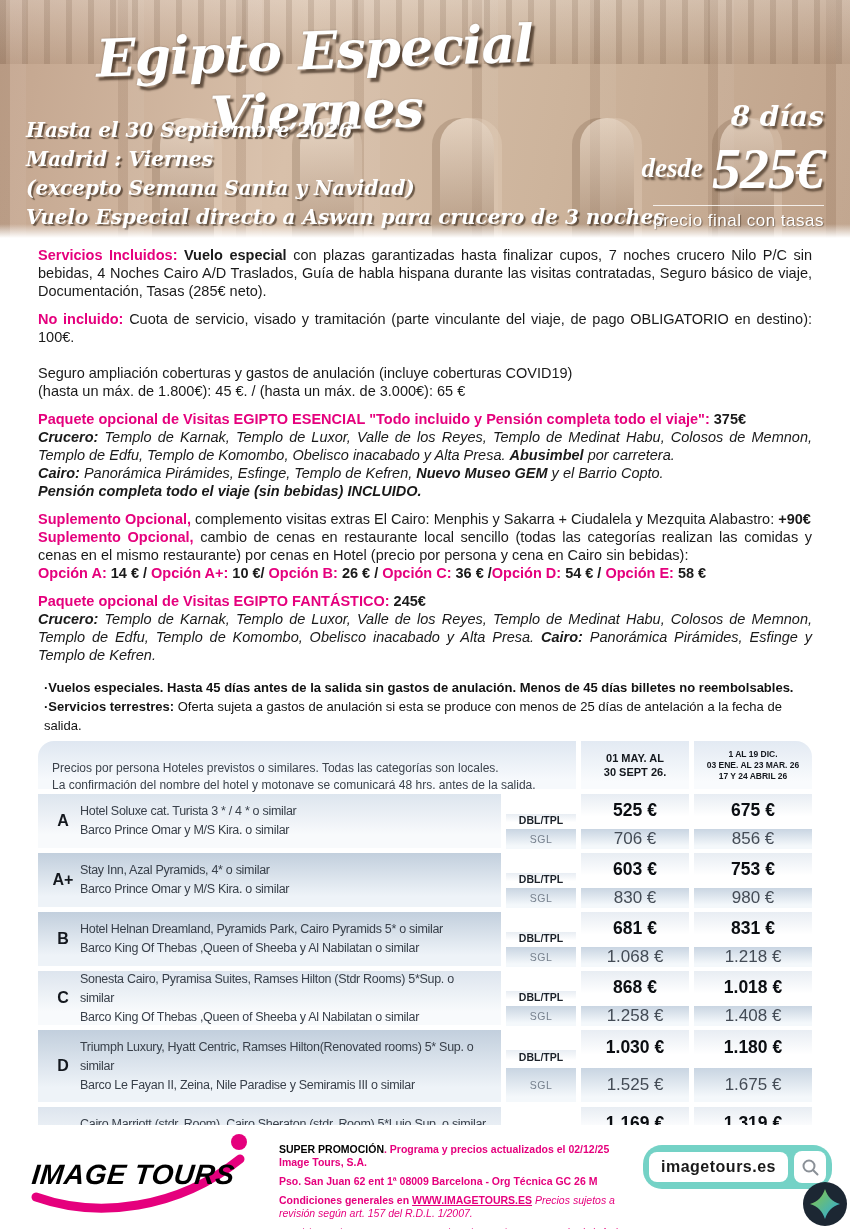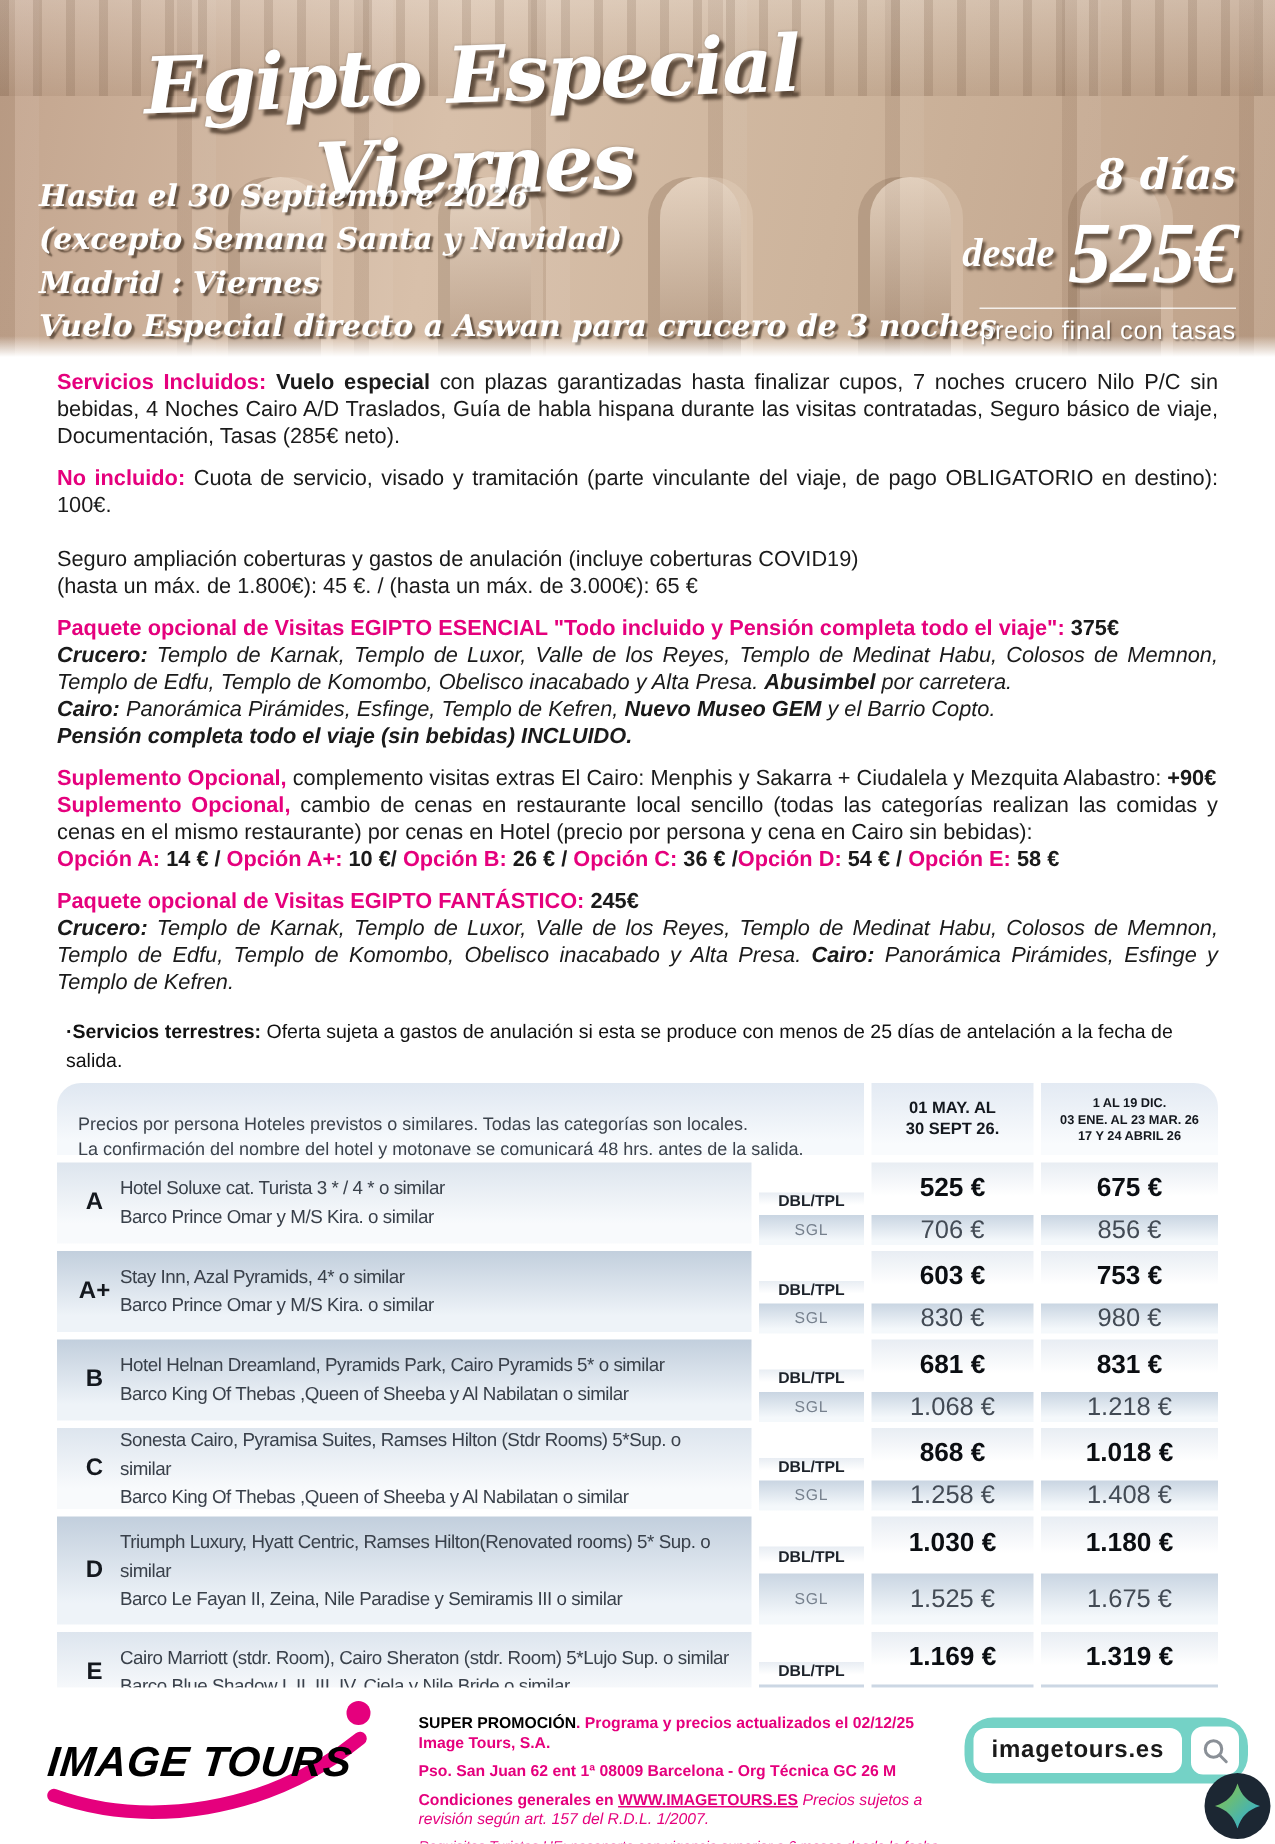--- a/index.html
+++ b/index.html
@@ -114,22 +114,22 @@
     <div class="hero-bg">
       <div class="statue" style="left:160px"></div>
       <div class="statue" style="left:300px"></div>
       <div class="statue" style="left:440px"></div>
       <div class="statue" style="left:580px"></div>
       <div class="statue" style="left:720px"></div>
     </div>
     <h1 class="hero-title">Egipto Especial Viernes</h1>
     <div class="hero-sub">
       <div>Hasta el 30 Septiembre 2026</div>
+      <div>Madrid : Viernes</div>
       <div>(excepto Semana Santa y Navidad)</div>
-      <div>Madrid : Viernes</div>
       <div>Vuelo Especial directo a Aswan para crucero de 3 noches</div>
     </div>
     <div class="hero-price">
       <div class="days">8 días</div>
       <div class="price-line">
         <span class="desde">desde</span>
         <span class="big">525€</span>
       </div>
       <div class="price-note">precio final con tasas</div>
     </div>
@@ -151,20 +151,21 @@
       <b class="ital">Pensión completa todo el viaje (sin bebidas) INCLUIDO.</b></p>
 
     <p class="para"><span class="magenta bold">Suplemento Opcional, </span><span>complemento visitas extras El Cairo: Menphis y Sakarra + Ciudalela y Mezquita Alabastro: </span><b>+90€</b><br>
       <span class="magenta bold">Suplemento Opcional, </span><span>cambio de cenas en restaurante local sencillo (todas las categorías realizan las comidas y cenas en el mismo restaurante) por cenas en Hotel (precio por persona  y cena en Cairo sin bebidas):</span><br>
       <span class="opts"><span class="magenta">Opción A: </span><span>14 € / </span><span class="magenta">Opción A+:  </span><span>10 €/ </span><span class="magenta">Opción B: </span><span>26 € / </span><span class="magenta">Opción C: </span><span>36 € /</span><span class="magenta">Opción D: </span><span>54 € / </span><span class="magenta">Opción E: </span><span>58 €</span></span></p>
 
     <p class="para"><span class="magenta bold">Paquete opcional de Visitas EGIPTO FANTÁSTICO: </span><b>245€</b><br>
       <b class="ital">Crucero: </b><span class="ital">Templo de Karnak, Templo de Luxor,  Valle de los Reyes, Templo de Medinat Habu, Colosos de Memnon, Templo de Edfu, Templo de Komombo, Obelisco inacabado y Alta Presa. </span><b class="ital">Cairo: </b><span class="ital">Panorámica Pirámides, Esfinge y Templo de Kefren.</span></p>
 
     <div class="notes-block">
+      <div class="note-line bold">·Vuelos especiales. Hasta 45 días antes de la salida sin gastos de anulación. Menos de 45 días billetes no reembolsables.</div>
       <div class="note-line"><b>·Servicios terrestres: </b><span>Oferta sujeta a gastos de anulación si esta se produce con menos de 25 días de antelación a la fecha de  salida.</span></div>
     </div>
 
     <section class="price-table">
       <div class="t-row t-head">
         <div class="cell note-cell">
           <div>Precios por persona Hoteles previstos o similares. Todas las categorías son locales.</div>
           <div>La confirmación del nombre del hotel y motonave se comunicará 48 hrs. antes de la salida.</div>
         </div>
         <div class="cell season season1">

